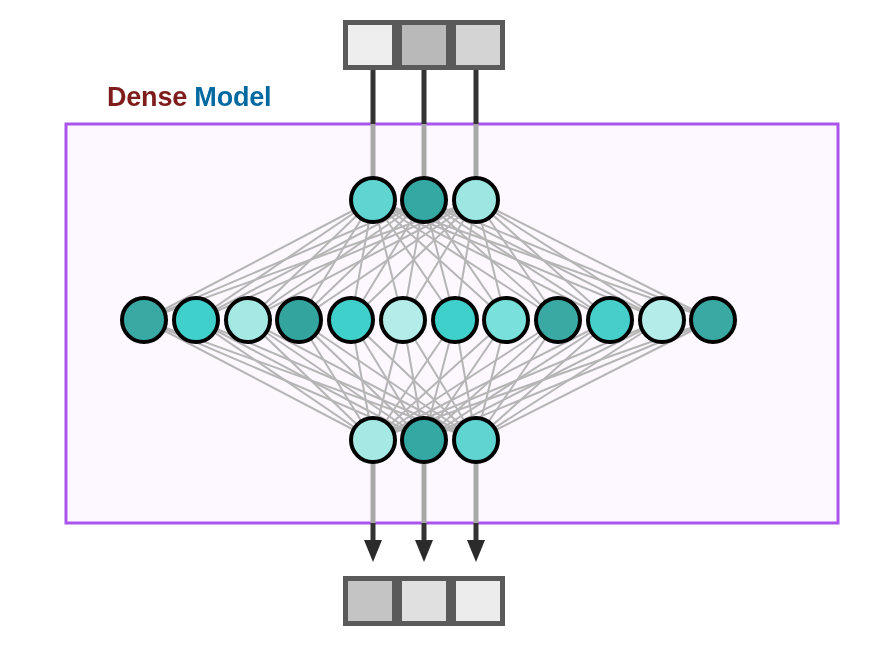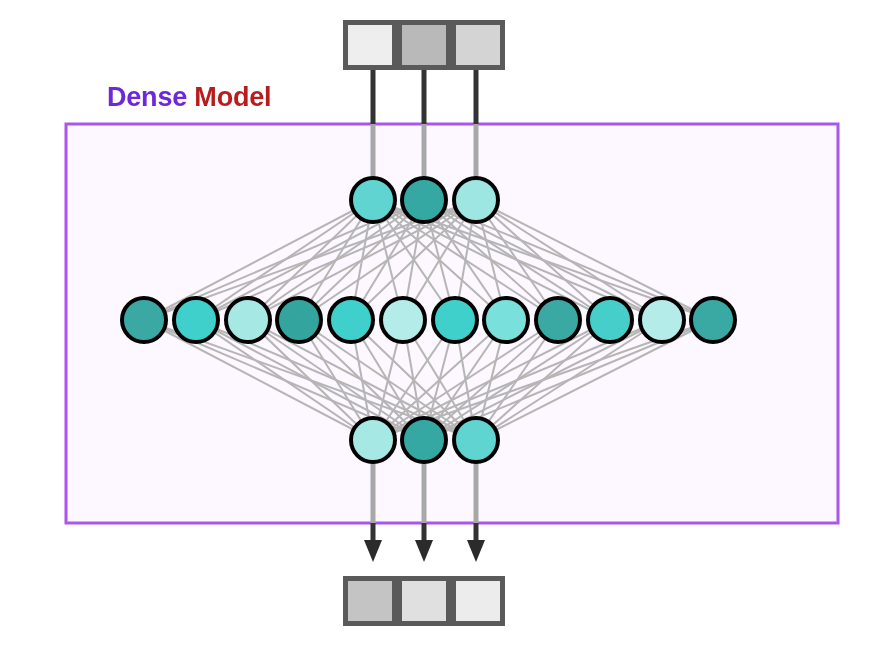--- a/index.html
+++ b/index.html
@@ -27,22 +27,22 @@
   .title-wrap {
     position: absolute;
     left: 107px;
     top: 84px;
     font-size: 27px;
     font-weight: bold;
     letter-spacing: -0.2px;
     white-space: nowrap;
     line-height: 1;
   }
-  .title-accent { color: #6d28d9; }
-  .title-rest { color: #b91c1c; }
+  .title-accent { color: #7f1d1d; }
+  .title-rest { color: #0369a1; }
 </style>
 </head>
 <body>
 
 <div id="canvas">
 
   <svg id="diagram-svg" viewBox="0 0 880 656" xmlns="http://www.w3.org/2000/svg">
 
     <g id="panel-group">
         <rect x="66" y="124" width="772" height="399" fill="#fdf8ff" stroke="#aa55ee" stroke-width="3"></rect>

